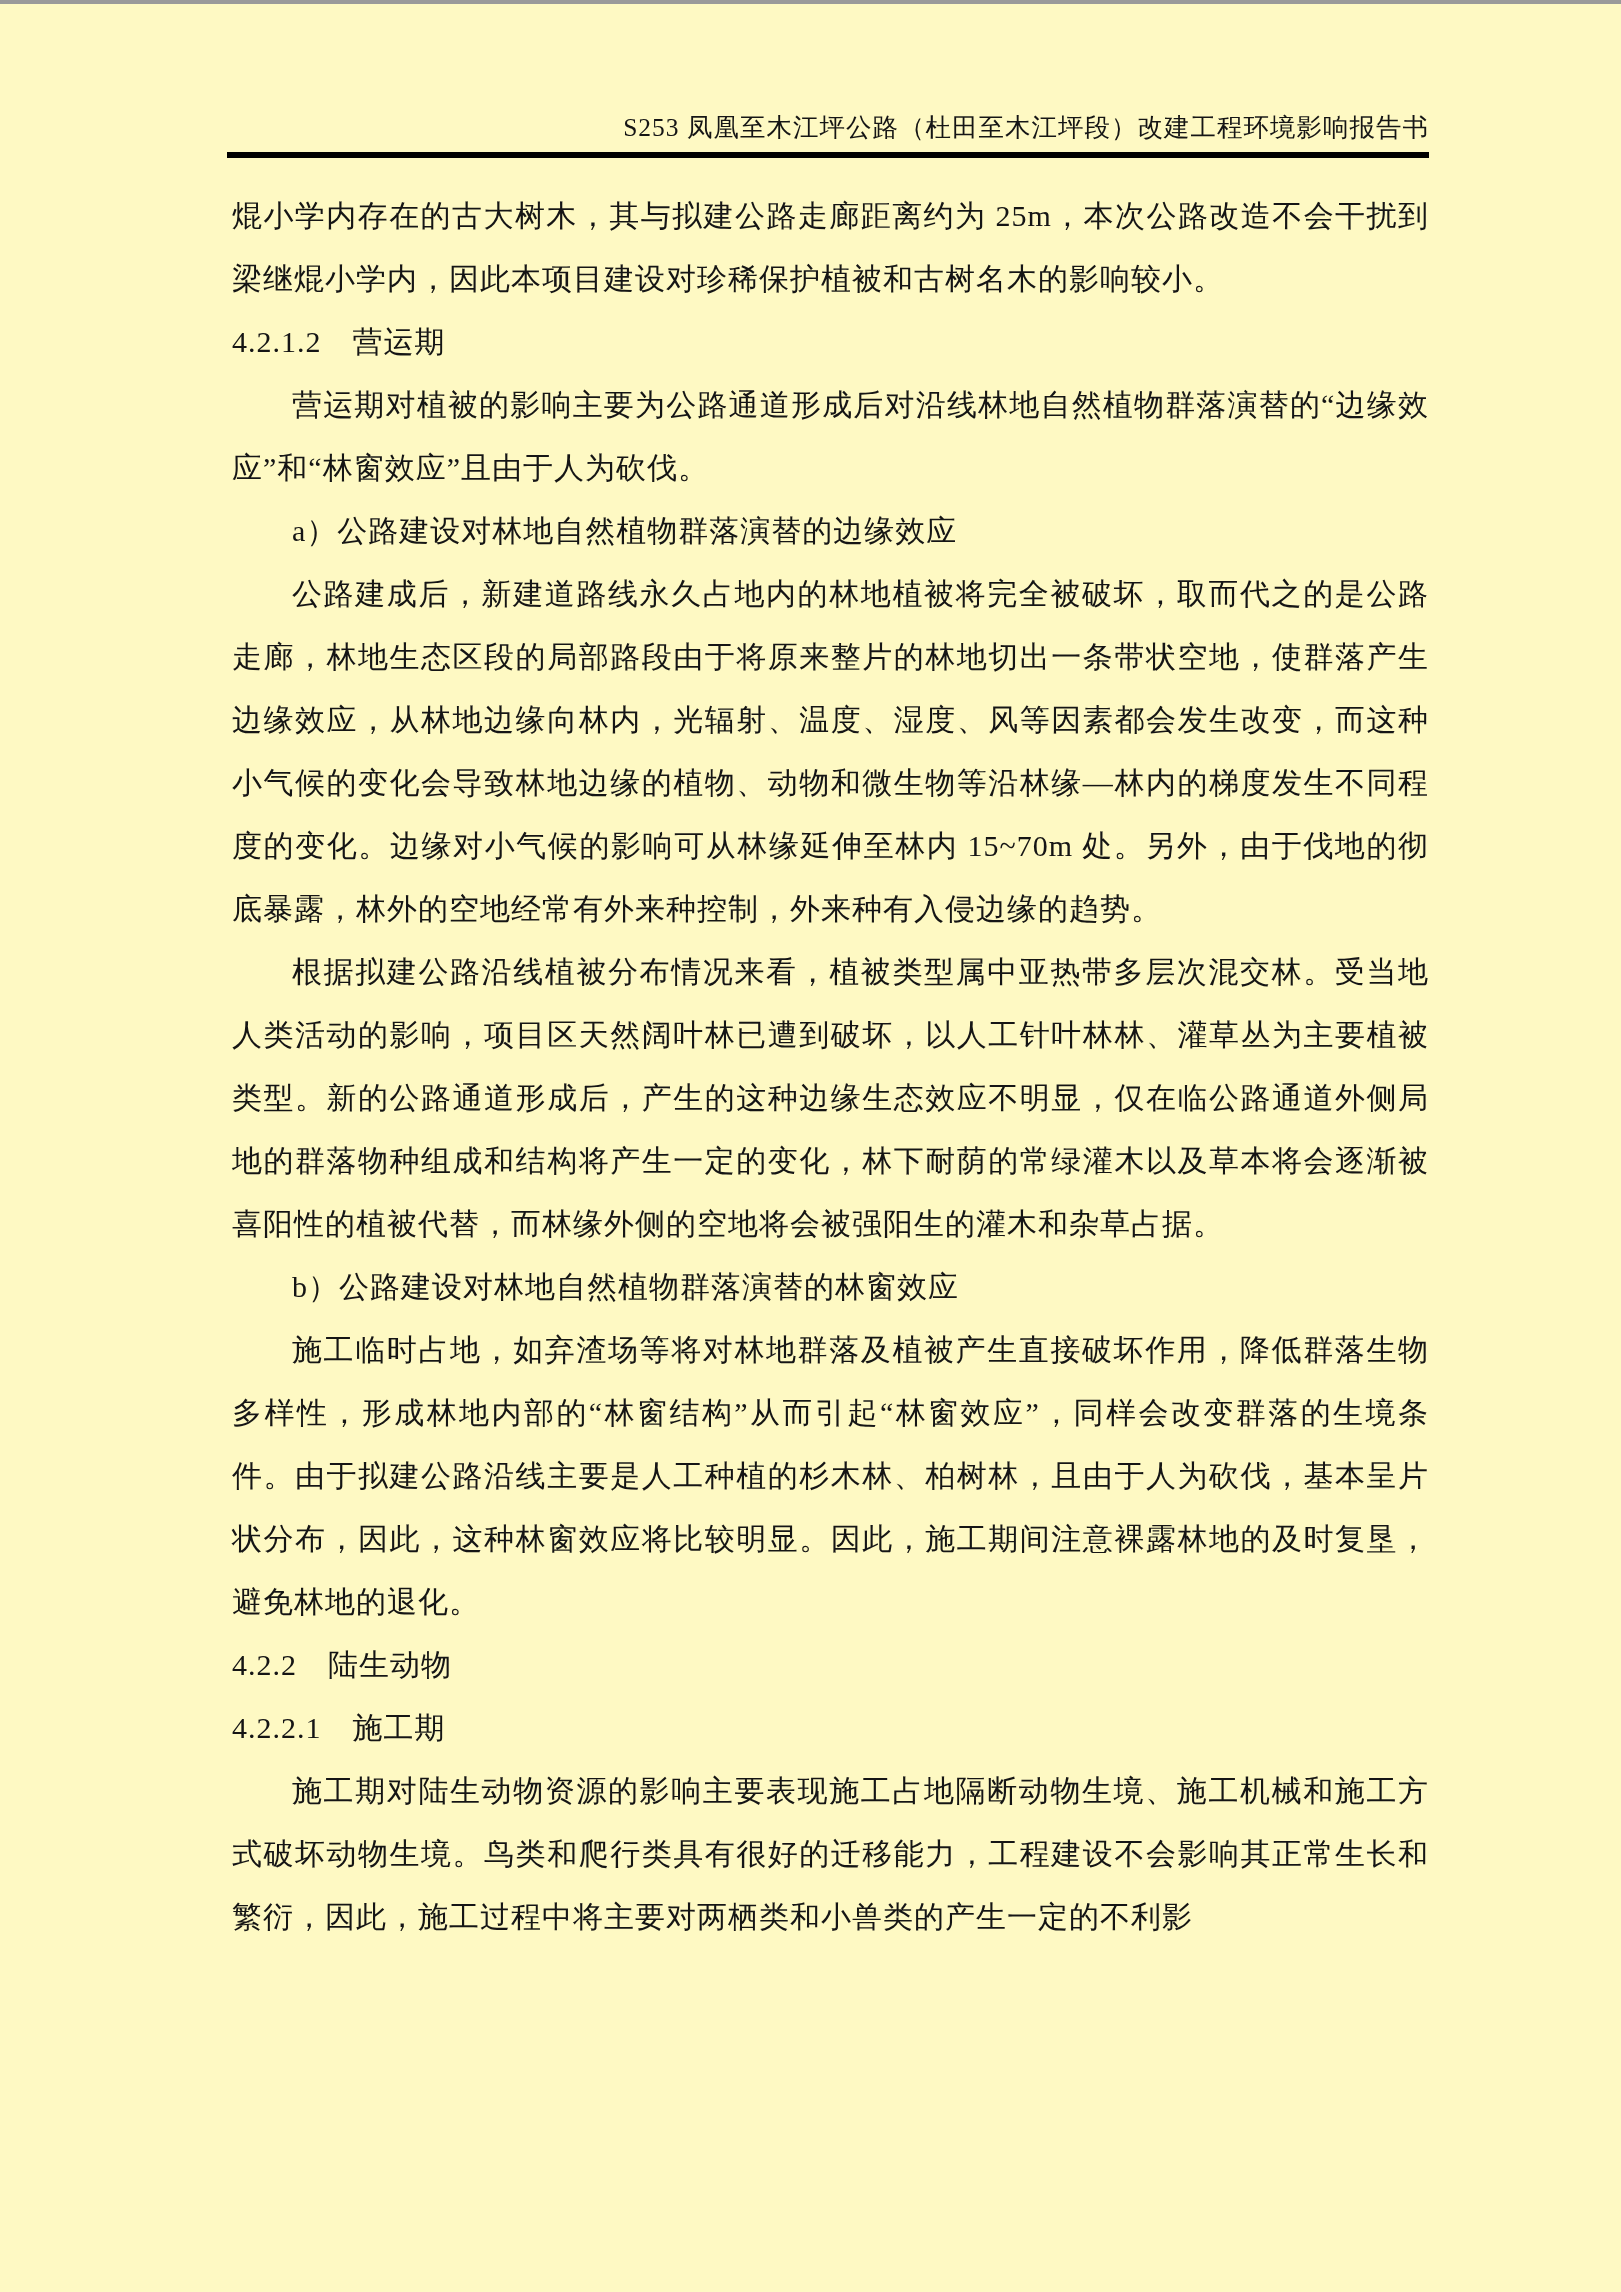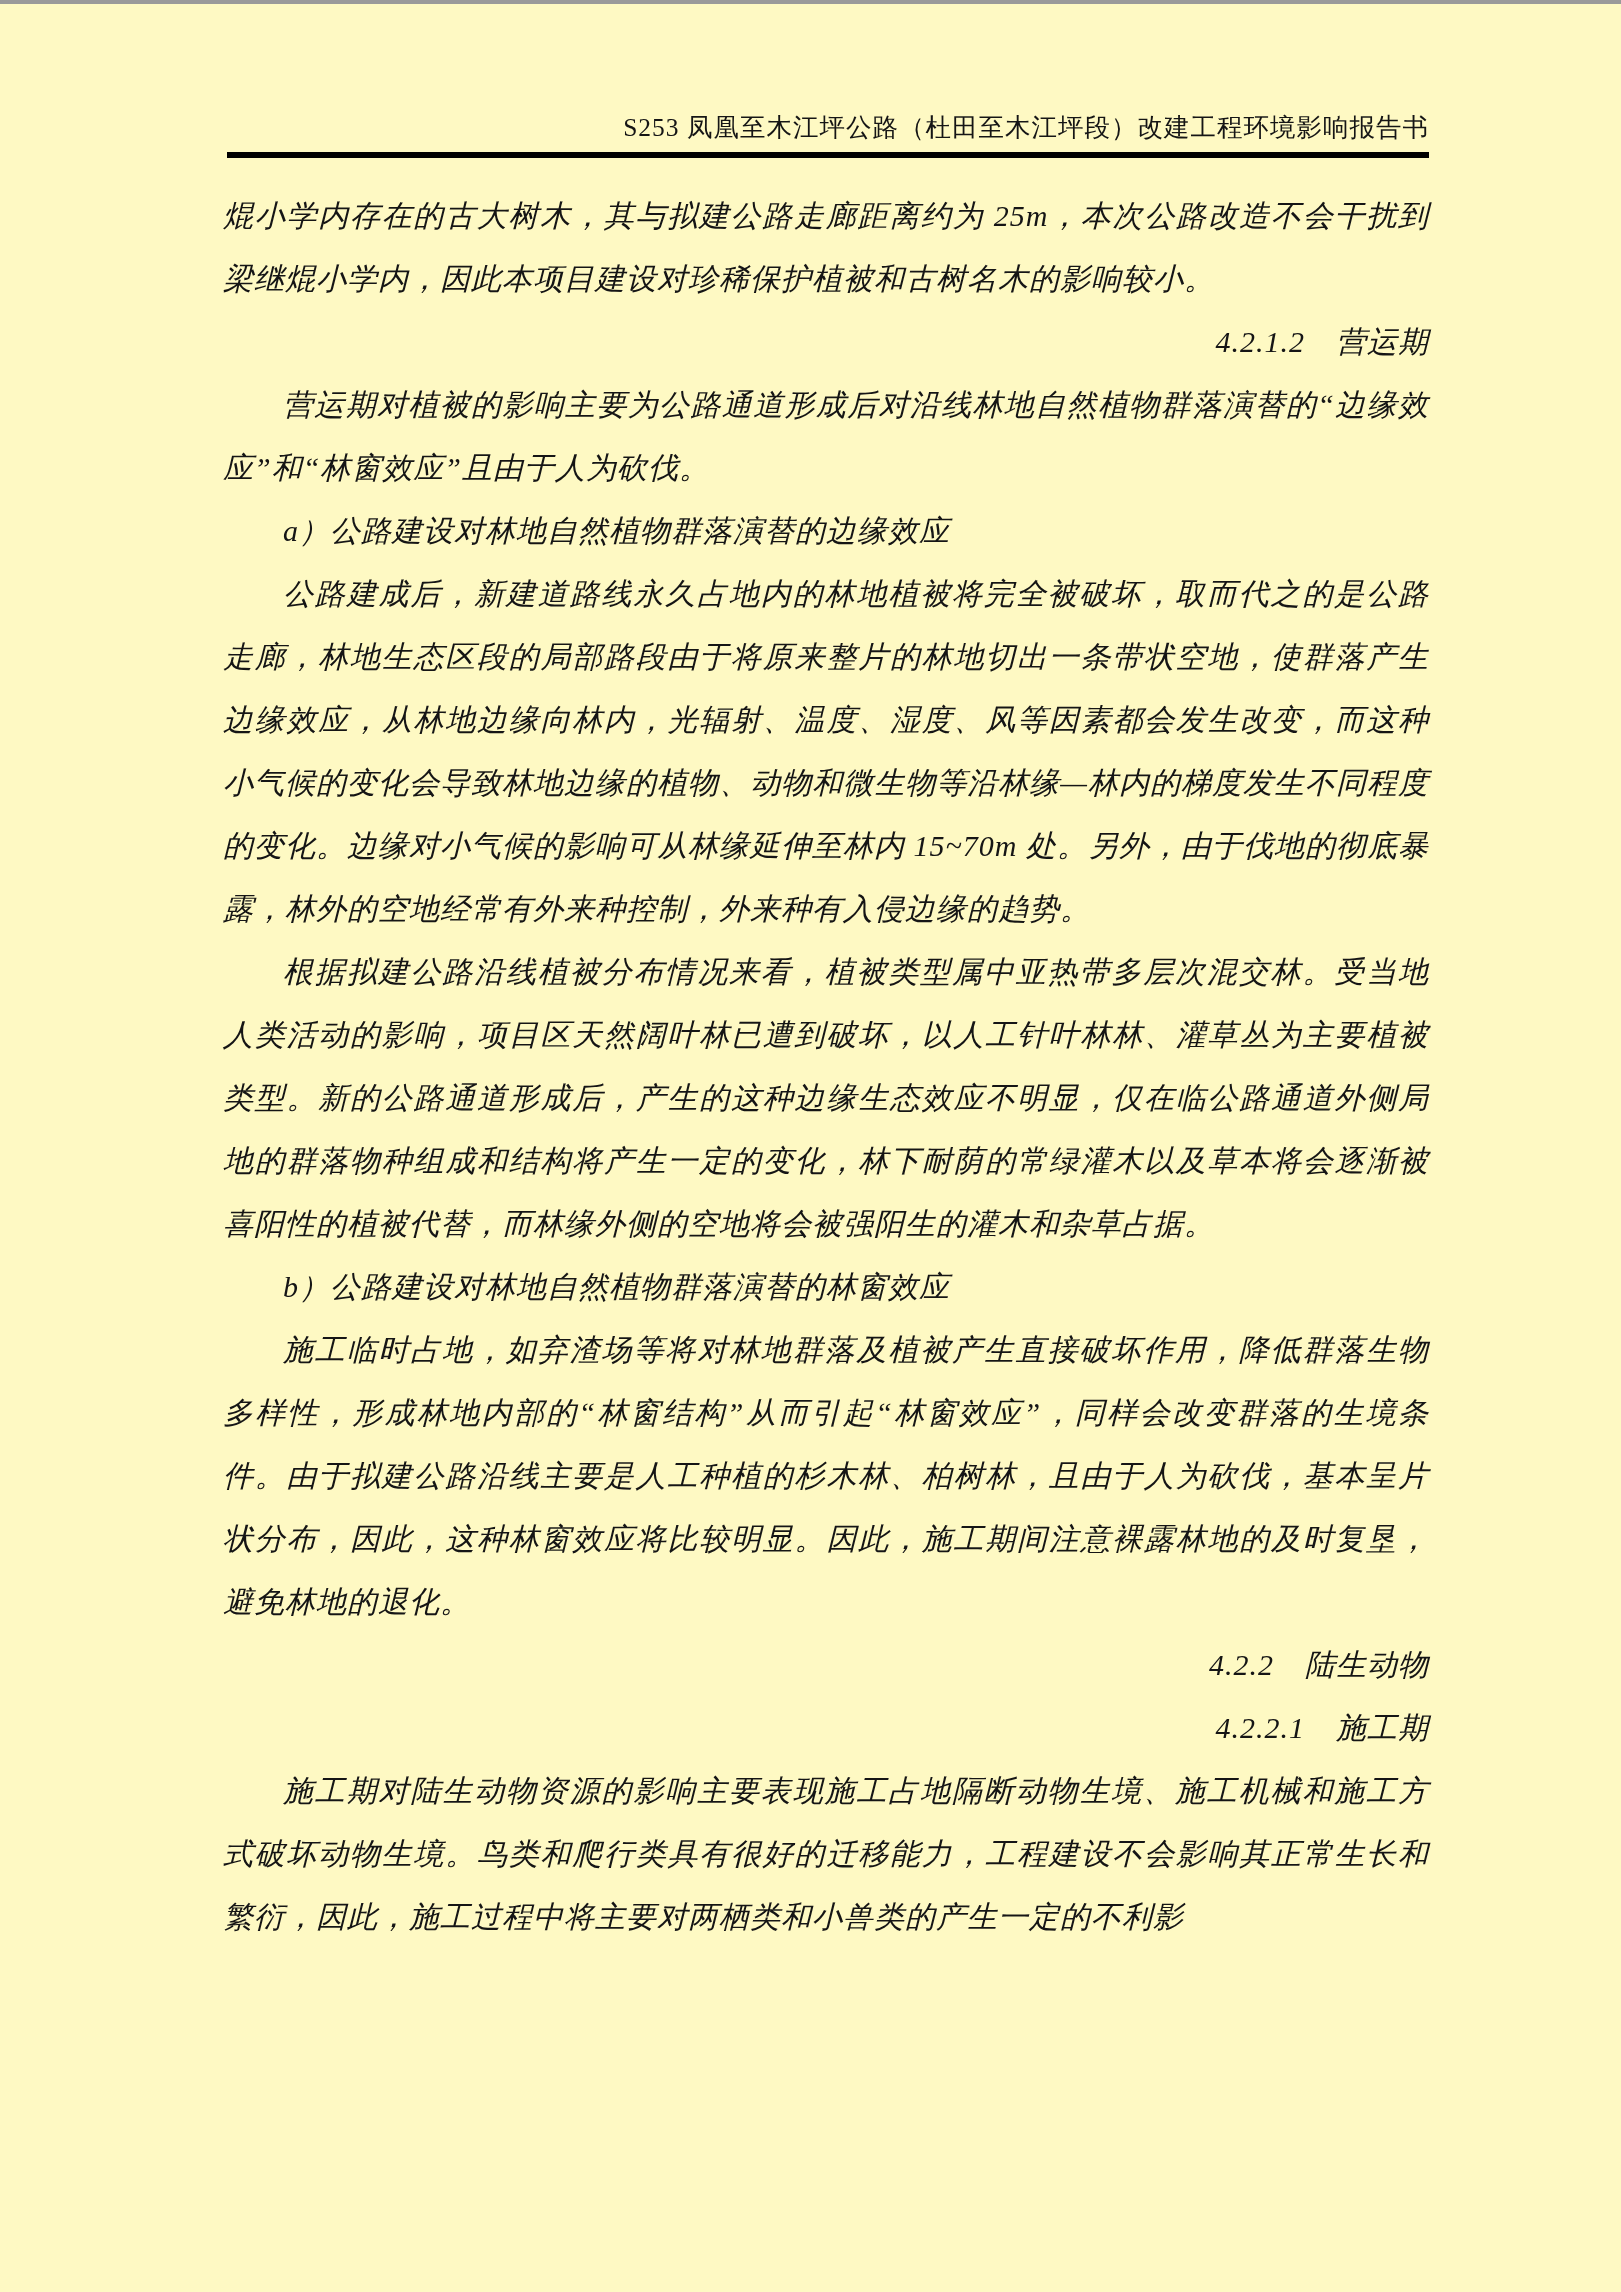--- a/index.html
+++ b/index.html
@@ -29,39 +29,38 @@
     position: absolute;
     top: 148px;
     left: 227px;
     right: 192px;
     height: 5.9px;
     background: #000;
   }
   .doc-body {
     position: absolute;
     top: 180px;
-    left: 223px;
+    left: 232px;
     right: 192px;
     font-size: 30px;
     line-height: 63px;
     text-align: justify;
     text-justify: inter-ideograph;
     letter-spacing: 1px;
-    font-style: italic;
   }
   .doc-body p, .doc-body h3 {
     font-weight: normal;
     margin: 0;
   }
   .para-indent { text-indent: 2em; }
   .para-flush  { text-indent: 0; }
   .section-heading {
     font-size: 30px;
     margin-top: 7.8px;
-    text-align: right;
+    text-align: left;
     white-space: pre-wrap;
   }
   .page-footer {
     position: absolute;
     top: 2148px;
     left: 227px;
     right: 192px;
     text-align: center;
     font-size: 26.5px;
   }

